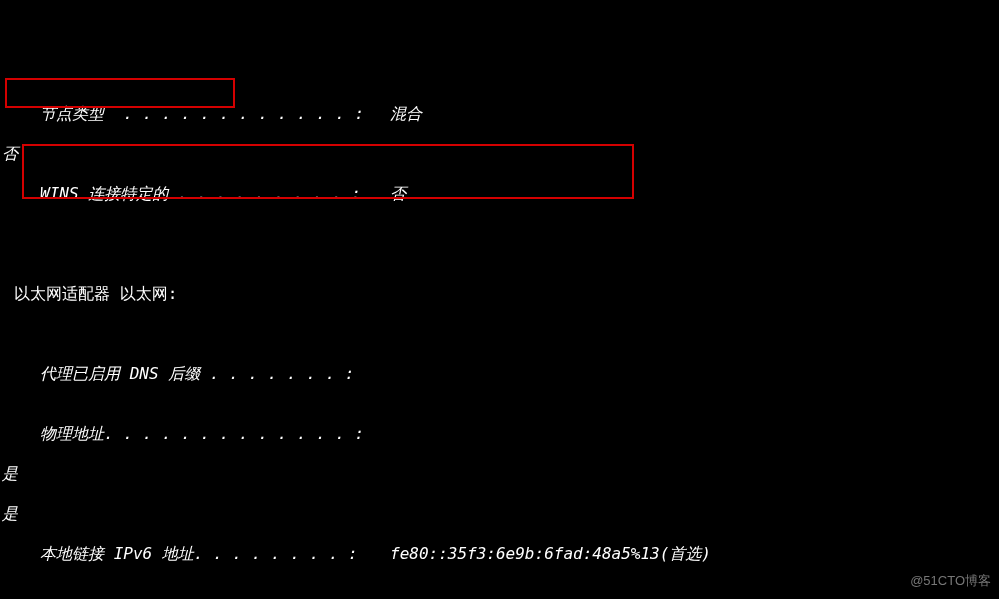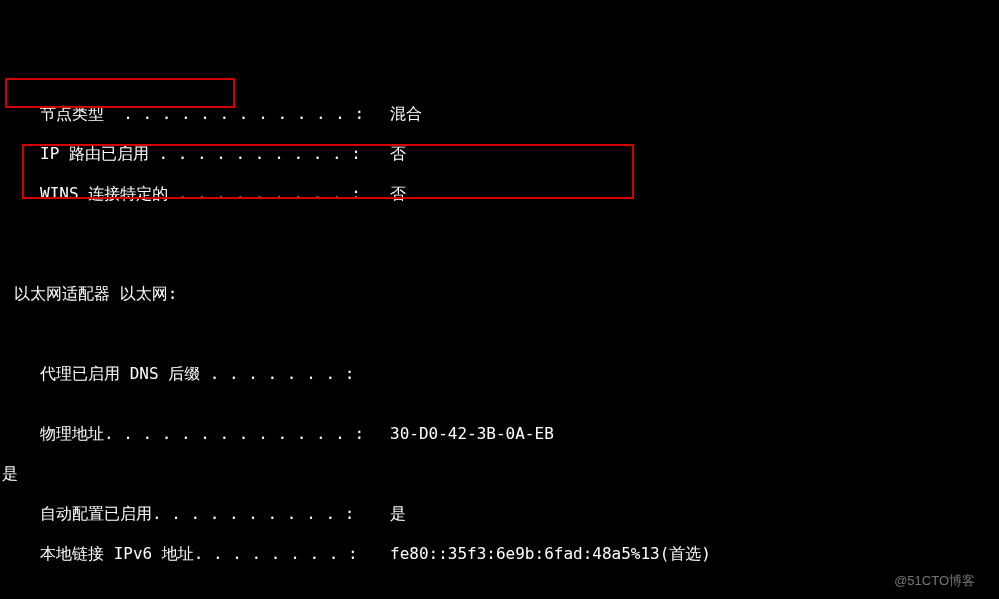--- a/index.html
+++ b/index.html
@@ -9,77 +9,74 @@
     font-family: "SimSun", "NSimSun", "Consolas", monospace;
     font-size: 16px;
     line-height: 20px;
     width: 999px;
     height: 599px;
     overflow: hidden;
     position: relative;
     white-space: pre;
     padding: 4px 2px;
   }
-  .row { display: flex; }
+  .row { display: flex; font-style: italic; }
   .label { width: 388px; padding-left: 38px; overflow: hidden; }
   .value { }
   .section { padding-left: 12px; margin-top: 20px; }
   .box {
     position: absolute;
     border: 2px solid #d40000;
     background: transparent;
     pointer-events: none;
   }
   .watermark {
     position: absolute;
-    right: 24px;
+    right: 8px;
     bottom: 8px;
     color: #777;
     font-size: 13px;
     font-family: sans-serif;
   }
 </style>
 </head>
 <body>
 
 
 
 
 <div class="row">
   <span class="label">节点类型  . . . . . . . . . . . . :</span>
   <span class="value">混合</span>
 </div>
 <div class="row">
-  <span class="label">IP 路由已启用 . . . . . . . . . . :</span>
   <span class="value">否</span>
 </div>
 <div class="row">
   <span class="label">WINS 连接特定的 . . . . . . . . . :</span>
   <span class="value">否</span>
 </div>
 
 
 <div class="section">以太网适配器 以太网:</div>
 
 
 <div class="row">
   <span class="label">代理已启用 DNS 后缀 . . . . . . . :</span>
   <span class="value"></span>
 </div>
 <div class="row">
 </div>
 <div class="row">
   <span class="label">物理地址. . . . . . . . . . . . . :</span>
-  <span class="value">30-D0-42-3B-0A-EB</span>
 </div>
 <div class="row">
   <span class="value">是</span>
 </div>
 <div class="row">
-  <span class="label">自动配置已启用. . . . . . . . . . :</span>
   <span class="value">是</span>
 </div>
 <div class="row">
   <span class="label">本地链接 IPv6 地址. . . . . . . . :</span>
   <span class="value">fe80::35f3:6e9b:6fad:48a5%13(首选)</span>
 </div>
 
 
 
 

